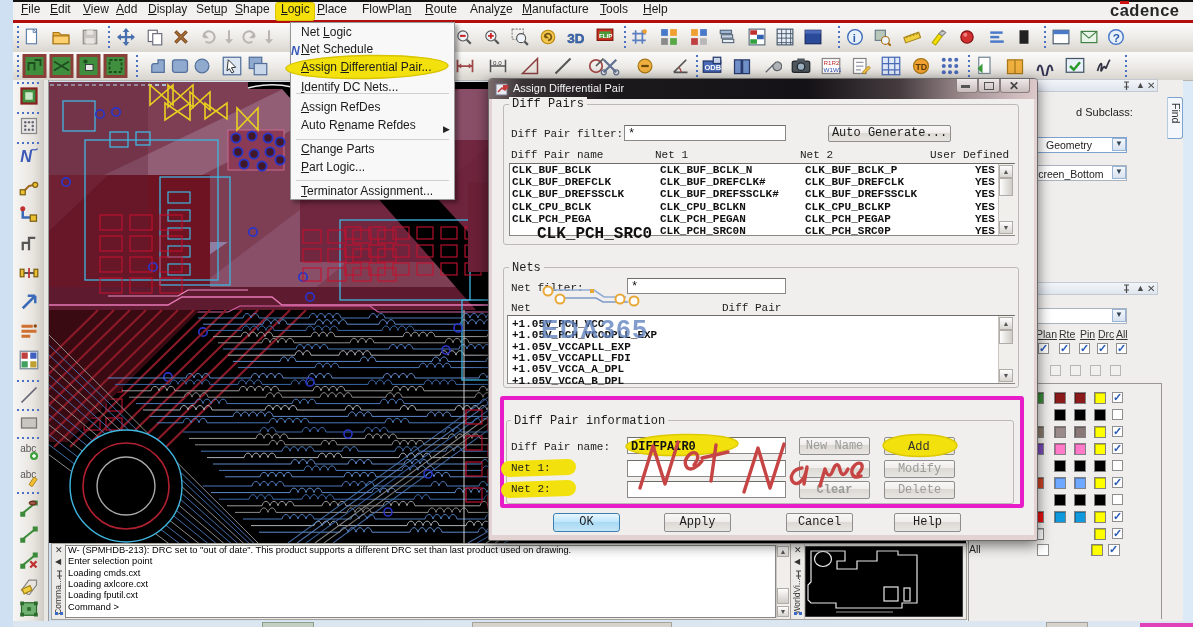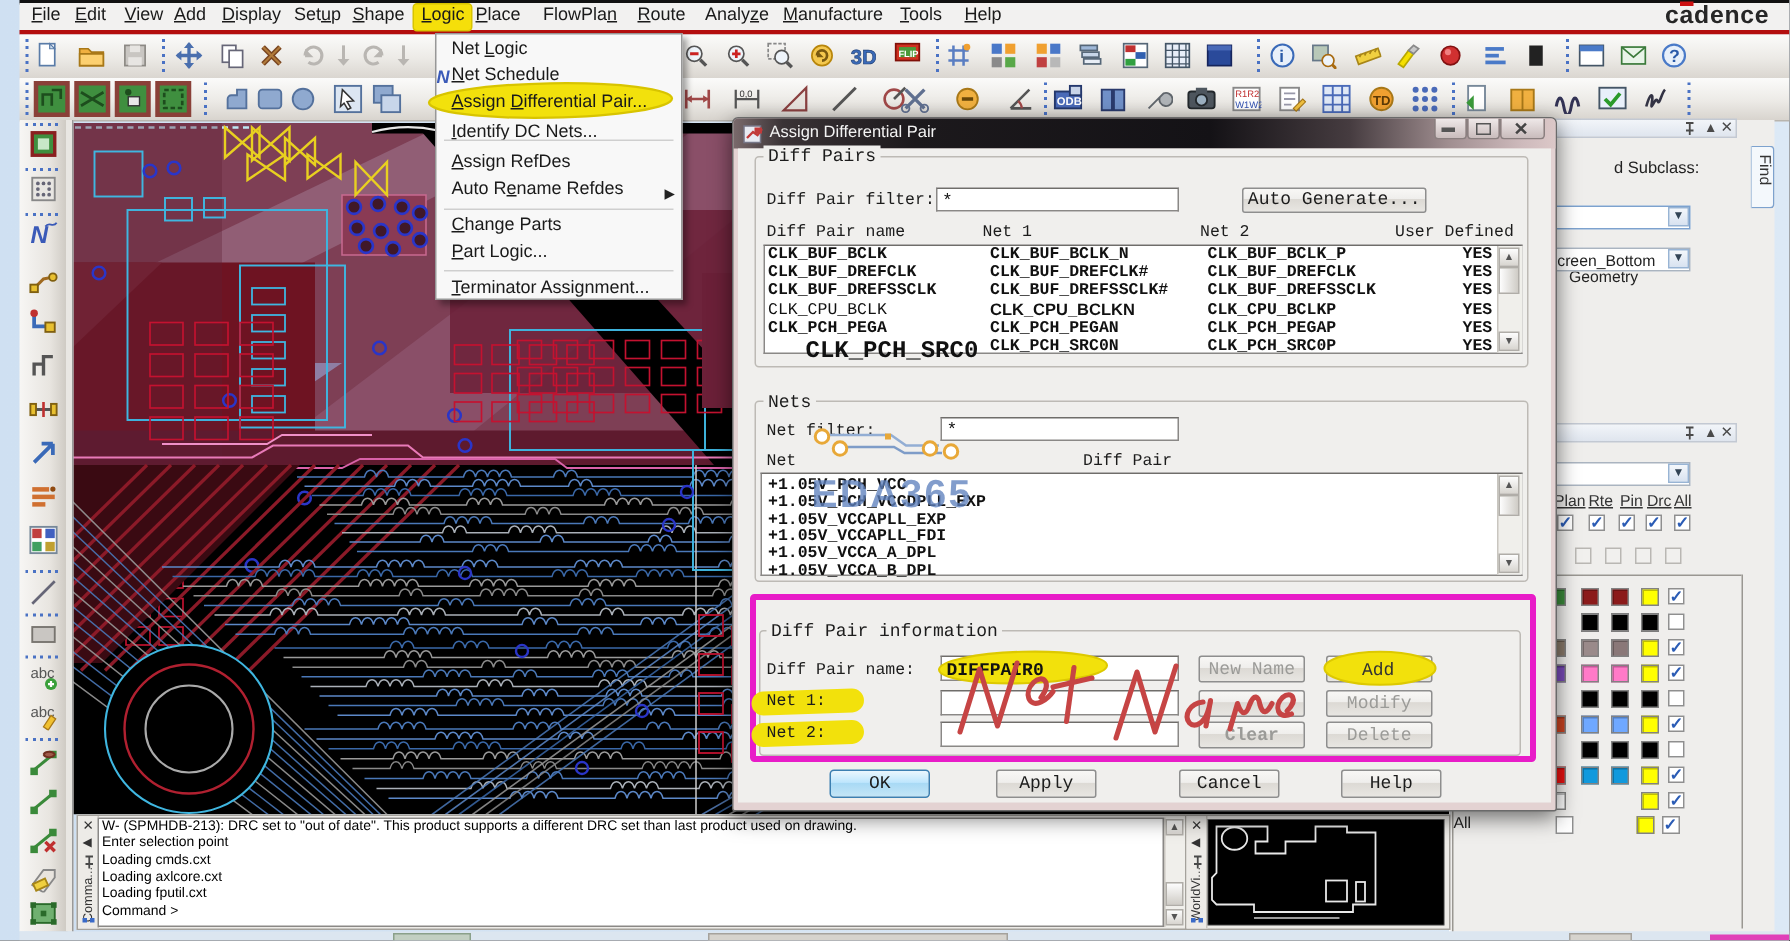--- a/index.html
+++ b/index.html
@@ -663,21 +663,21 @@
     <div class="abs" style="left:966px;top:80px;width:1px;height:541px;background:#fff;"></div>
     <div class="abs" style="left:968px;top:80px;width:1px;height:541px;background:#9a9792;"></div>
     <div class="ph" style="left:970px;top:79px;width:188px;"></div>
     <svg class="abs" style="left:1122px;top:81px;z-index:3" width="9" height="10" viewBox="0 0 9 10">
       <path d="M2 1h5M4.5 1v5M2 6h5M4.5 6v3" stroke="#4a4a4a" stroke-width="1.2"></path>
     </svg>
     <div class="phg" style="left:1136px;top:80px;">▲</div>
     <div class="phg" style="left:1147px;top:80px;font-size:10px;">✕</div>
     <div class="abs mono" style="left:1040px;top:106px;font-size:11px;font-family:'Liberation Sans',sans-serif;color:#222;padding-left:36px;">d Subclass:</div>
     <div class="abs" style="left:1018px;top:137px;width:109px;height:16px;background:#fff;border:1px solid #7da2ce;box-sizing:border-box;"></div>
-    <div class="abs" style="left:1046px;top:139px;font-size:10.5px;color:#222;margin-top:40px;">Geometry</div>
+    <div class="abs" style="left:1046px;top:139px;font-size:10.5px;color:#222;">Geometry</div>
     <div class="abs" style="left:1112px;top:138px;width:14px;height:13px;background:linear-gradient(#f4f7fb,#d8e2f0);border:1px solid #98b4d4;box-sizing:border-box;"></div>
     <div class="abs" style="left:1115px;top:139px;font-size:8px;color:#345;">▼</div>
     <div class="abs" style="left:1018px;top:165px;width:109px;height:16px;background:#fff;border:1px solid #aab4c0;box-sizing:border-box;overflow:hidden;">
       <span style="position:absolute;left:-3px;top:2px;font-size:10.5px;color:#222;white-space:pre;">Silkscreen_Bottom</span>
     </div>
     <div class="abs" style="left:1112px;top:166px;width:14px;height:13px;background:linear-gradient(#f4f7fb,#d8e2f0);border:1px solid #98b4d4;box-sizing:border-box;"></div>
     <div class="abs" style="left:1115px;top:167px;font-size:8px;color:#345;">▼</div>
     <div class="abs" style="left:1167px;top:97px;width:16px;height:42px;background:#f4f8fc;border:1px solid #7da2ce;border-left:1px solid #b6cbe2;border-radius:0 3px 3px 0;box-sizing:border-box;"></div>
     <div class="abs" style="left:1170px;top:103px;font-size:10.5px;color:#333;writing-mode:vertical-rl;">Find</div>
     <div class="ph" style="left:970px;top:282px;width:188px;"></div>
@@ -845,22 +845,22 @@
     <div class="abs" style="left:805px;top:164.0px;font-family:Liberation Mono,monospace;font-size:11px;font-weight:bold;color:#111;white-space:pre;z-index:12;">CLK_BUF_BCLK_P</div>
     <div class="abs" style="left:975px;top:164.0px;font-family:Liberation Mono,monospace;font-size:11px;font-weight:bold;color:#111;white-space:pre;z-index:12;">YES</div>
     <div class="abs" style="left:512px;top:176.2px;font-family:Liberation Mono,monospace;font-size:11px;font-weight:bold;color:#111;white-space:pre;z-index:12;">CLK_BUF_DREFCLK</div>
     <div class="abs" style="left:660px;top:176.2px;font-family:Liberation Mono,monospace;font-size:11px;font-weight:bold;color:#111;white-space:pre;z-index:12;">CLK_BUF_DREFCLK#</div>
     <div class="abs" style="left:805px;top:176.2px;font-family:Liberation Mono,monospace;font-size:11px;font-weight:bold;color:#111;white-space:pre;z-index:12;">CLK_BUF_DREFCLK</div>
     <div class="abs" style="left:975px;top:176.2px;font-family:Liberation Mono,monospace;font-size:11px;font-weight:bold;color:#111;white-space:pre;z-index:12;">YES</div>
     <div class="abs" style="left:512px;top:188.4px;font-family:Liberation Mono,monospace;font-size:11px;font-weight:bold;color:#111;white-space:pre;z-index:12;">CLK_BUF_DREFSSCLK</div>
     <div class="abs" style="left:660px;top:188.4px;font-family:Liberation Mono,monospace;font-size:11px;font-weight:bold;color:#111;white-space:pre;z-index:12;">CLK_BUF_DREFSSCLK#</div>
     <div class="abs" style="left:805px;top:188.4px;font-family:Liberation Mono,monospace;font-size:11px;font-weight:bold;color:#111;white-space:pre;z-index:12;">CLK_BUF_DREFSSCLK</div>
     <div class="abs" style="left:975px;top:188.4px;font-family:Liberation Mono,monospace;font-size:11px;font-weight:bold;color:#111;white-space:pre;z-index:12;">YES</div>
-    <div class="abs" style="left:512px;top:200.6px;font-family:Liberation Mono,monospace;font-size:11px;font-weight:normal;color:#111;white-space:pre;z-index:12;">CLK_CPU_BCLK</div>
-    <div class="abs" style="left:660px;top:200.6px;font-family:Liberation Sans, sans-serif;font-size:11px;font-weight:bold;color:#111;white-space:pre;z-index:12;">CLK_CPU_BCLKN</div>
+    <div class="abs" style="left:512px;top:200.6px;font-family:Liberation Mono,monospace;font-size:11px;font-weight:bold;color:#111;white-space:pre;z-index:12;">CLK_CPU_BCLK</div>
+    <div class="abs" style="left:660px;top:200.6px;font-family:Liberation Mono, monospace;font-size:11px;font-weight:bold;color:#111;white-space:pre;z-index:12;">CLK_CPU_BCLKN</div>
     <div class="abs" style="left:805px;top:200.6px;font-family:Liberation Mono,monospace;font-size:11px;font-weight:bold;color:#111;white-space:pre;z-index:12;">CLK_CPU_BCLKP</div>
     <div class="abs" style="left:975px;top:200.6px;font-family:Liberation Mono,monospace;font-size:11px;font-weight:bold;color:#111;white-space:pre;z-index:12;">YES</div>
     <div class="abs" style="left:512px;top:212.8px;font-family:Liberation Mono,monospace;font-size:11px;font-weight:bold;color:#111;white-space:pre;z-index:12;">CLK_PCH_PEGA</div>
     <div class="abs" style="left:660px;top:212.8px;font-family:Liberation Mono,monospace;font-size:11px;font-weight:bold;color:#111;white-space:pre;z-index:12;">CLK_PCH_PEGAN</div>
     <div class="abs" style="left:805px;top:212.8px;font-family:Liberation Mono,monospace;font-size:11px;font-weight:bold;color:#111;white-space:pre;z-index:12;">CLK_PCH_PEGAP</div>
     <div class="abs" style="left:975px;top:212.8px;font-family:Liberation Mono,monospace;font-size:11px;font-weight:bold;color:#111;white-space:pre;z-index:12;">YES</div>
     <div class="abs" style="left:503px;top:225.0px;font-family:Liberation Mono,monospace;font-size:16px;font-weight:bold;color:#111;white-space:pre;z-index:12;margin-left:34px;">CLK_PCH_SRC0</div>
     <div class="abs" style="left:660px;top:225.0px;font-family:Liberation Mono,monospace;font-size:11px;font-weight:bold;color:#111;white-space:pre;z-index:12;">CLK_PCH_SRC0N</div>
     <div class="abs" style="left:805px;top:225.0px;font-family:Liberation Mono,monospace;font-size:11px;font-weight:bold;color:#111;white-space:pre;z-index:12;">CLK_PCH_SRC0P</div>
     <div class="abs" style="left:975px;top:225.0px;font-family:Liberation Mono,monospace;font-size:11px;font-weight:bold;color:#111;white-space:pre;z-index:12;">YES</div>

